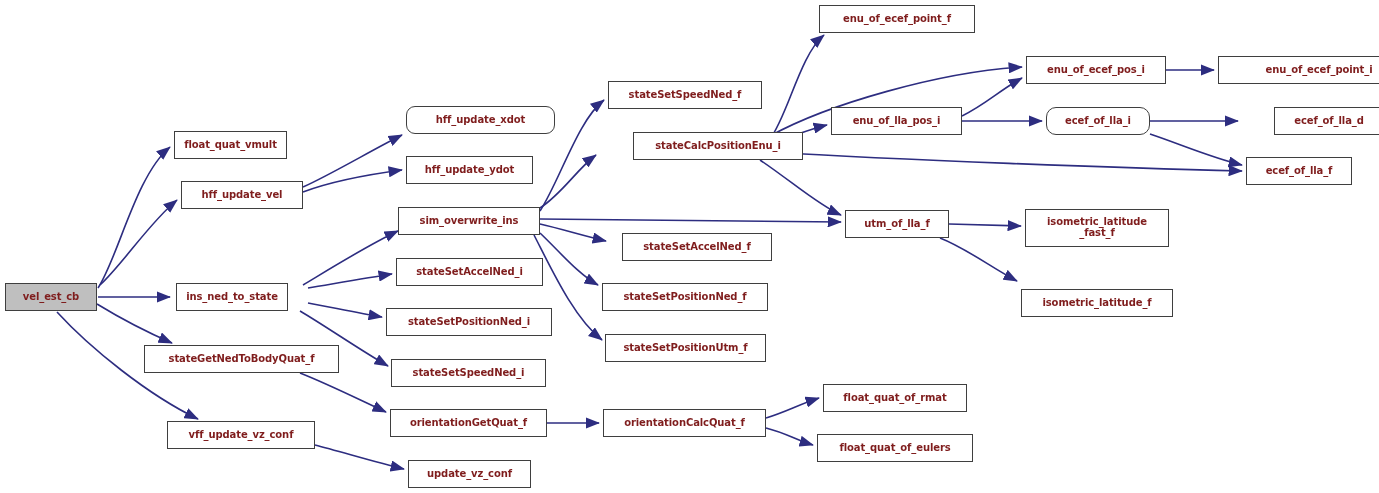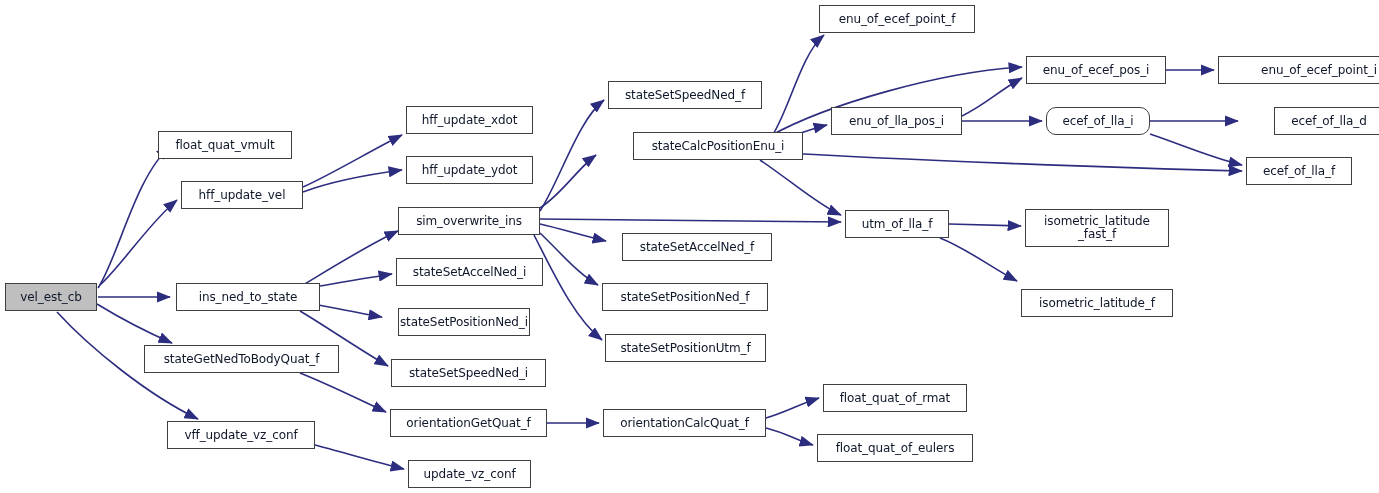--- a/index.html
+++ b/index.html
@@ -20,30 +20,31 @@
     left: 0; top: 0;
     width: 1379px;
     height: 493px;
     pointer-events: none;
   }
   .node {
     position: absolute;
     box-sizing: border-box;
     border: 1px solid #3f3f3f;
     background: #ffffff;
-    color: #0f172a;
+    color: #7f1d1d;
     display: flex;
     align-items: center;
     justify-content: center;
     text-align: center;
-    font-size: 12px;
+    font-size: 10px;
     line-height: 1.08;
     white-space: pre-line;
     letter-spacing: -0.1px;
     z-index: 5;
+    font-weight: bold;
   }
   .node.root {
     background: #bfbfbf;
   }
 </style>
 </head>
 <body>
 
 <div id="canvas">
   <svg id="edges" viewBox="0 0 1379 493" xmlns="http://www.w3.org/2000/svg">
@@ -84,30 +85,30 @@
         <path d="M 1150,134 C 1180,144 1212,158 1242,165" marker-end="url(#arrow)" stroke="#2d2d80"></path>
         <path d="M 949,224 L 1021,226" marker-end="url(#arrow)" stroke="#2d2d80"></path>
         <path d="M 940,238 C 966,248 992,268 1017,281" marker-end="url(#arrow)" stroke="#2d2d80"></path>
         <path d="M 547,423 L 599,423" marker-end="url(#arrow)" stroke="#2d2d80"></path>
         <path d="M 766,418 C 786,412 800,404 819,398" marker-end="url(#arrow)" stroke="#2d2d80"></path>
         <path d="M 766,428 C 786,433 796,440 813,445" marker-end="url(#arrow)" stroke="#2d2d80"></path>
       </g>
   </svg>
   <div id="node-layer">
       <div class="node root" style="left: 5px; top: 283px; width: 92px; height: 28px; background: rgb(191, 191, 191);">vel_est_cb</div>
-      <div class="node" style="left: 158px; top: 131px; width: 134px; height: 28px;">float_quat_vmult</div>
+      <div class="node" style="left: 174px; top: 131px; width: 113px; height: 28px;">float_quat_vmult</div>
       <div class="node" style="left: 181px; top: 181px; width: 122px; height: 28px;">hff_update_vel</div>
-      <div class="node" style="left: 176px; top: 283px; width: 144px; height: 28px;">ins_ned_to_state</div>
+      <div class="node" style="left: 176px; top: 283px; width: 112px; height: 28px;">ins_ned_to_state</div>
       <div class="node" style="left: 144px; top: 345px; width: 195px; height: 28px; text-align: right;">stateGetNedToBodyQuat_f</div>
       <div class="node" style="left: 167px; top: 421px; width: 148px; height: 28px;">vff_update_vz_conf</div>
-      <div class="node" style="left: 406px; top: 106px; width: 127px; height: 28px;">hff_update_xdot</div>
+      <div class="node" style="left: 406px; top: 106px; width: 149px; height: 28px; border-radius: 9px;">hff_update_xdot</div>
       <div class="node" style="left: 406px; top: 156px; width: 127px; height: 28px;">hff_update_ydot</div>
       <div class="node" style="left: 398px; top: 207px; width: 142px; height: 28px;">sim_overwrite_ins</div>
       <div class="node" style="left: 396px; top: 258px; width: 147px; height: 28px;">stateSetAccelNed_i</div>
-      <div class="node" style="left: 386px; top: 308px; width: 132px; height: 28px; margin-left: 12px;">stateSetPositionNed_i</div>
+      <div class="node" style="left: 386px; top: 308px; width: 166px; height: 28px;">stateSetPositionNed_i</div>
       <div class="node" style="left: 391px; top: 359px; width: 155px; height: 28px;">stateSetSpeedNed_i</div>
       <div class="node" style="left: 390px; top: 409px; width: 157px; height: 28px;">orientationGetQuat_f</div>
       <div class="node" style="left: 408px; top: 460px; width: 123px; height: 28px;">update_vz_conf</div>
       <div class="node" style="left: 819px; top: 5px; width: 156px; height: 28px;">enu_of_ecef_point_f</div>
       <div class="node" style="left: 608px; top: 81px; width: 154px; height: 28px;">stateSetSpeedNed_f</div>
       <div class="node" style="left: 600px; top: 132px; width: 170px; height: 28px; margin-left: 33px;">stateCalcPositionEnu_i</div>
       <div class="node" style="left: 610px; top: 233px; width: 150px; height: 28px; margin-left: 12px;">stateSetAccelNed_f</div>
       <div class="node" style="left: 602px; top: 283px; width: 166px; height: 28px;">stateSetPositionNed_f</div>
       <div class="node" style="left: 605px; top: 334px; width: 161px; height: 28px;">stateSetPositionUtm_f</div>
       <div class="node" style="left: 603px; top: 409px; width: 163px; height: 28px;">orientationCalcQuat_f</div>

